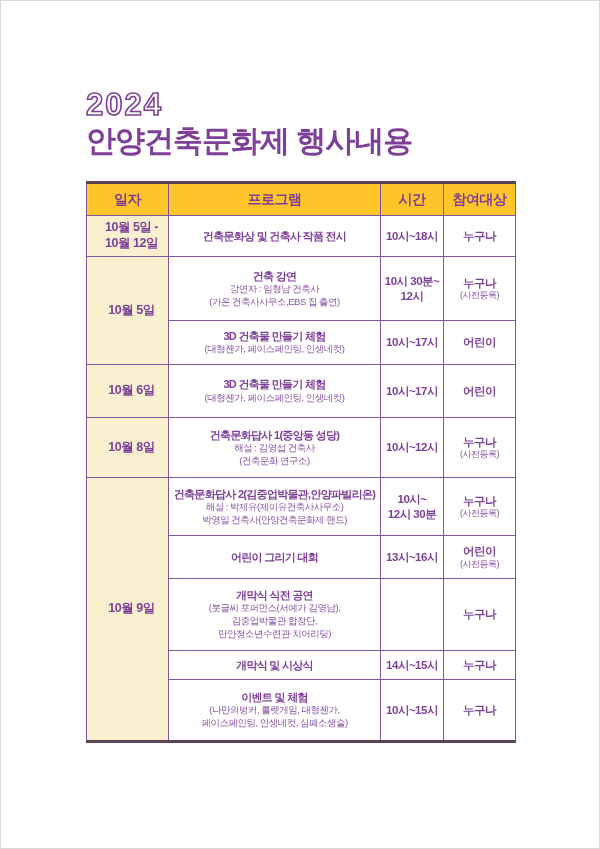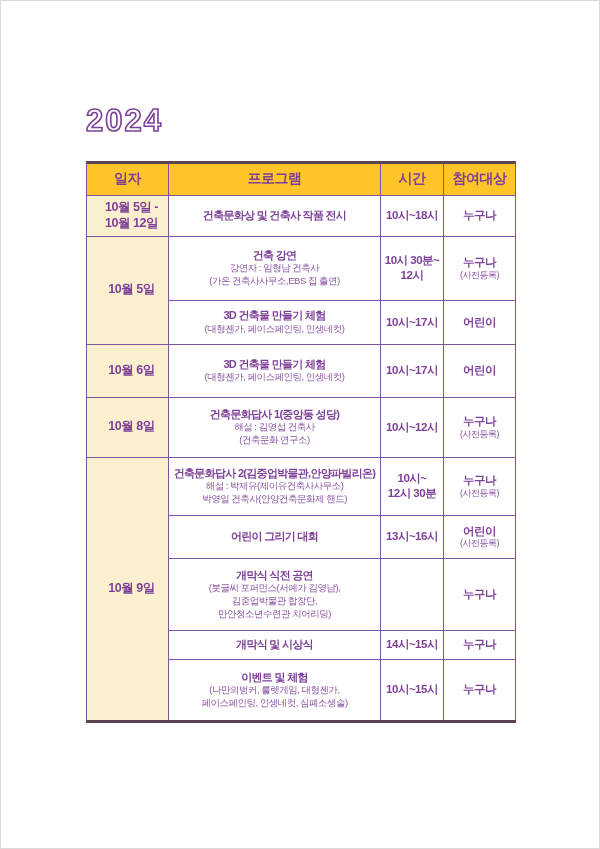--- a/index.html
+++ b/index.html
@@ -11,21 +11,21 @@
     --cream:#faf0cf;
   }
   *{margin:0;padding:0;box-sizing:border-box;}
   html,body{background:#e9e9e9;}
   .page{
     width:600px;height:849px;background:#ffffff;position:relative;
     font-family:"Liberation Sans","DejaVu Sans",sans-serif;
     border:1px solid #d9d9d9;
     overflow:hidden;
   }
-  .content{position:absolute;left:85px;top:104px;width:430px;}
+  .content{position:absolute;left:85px;top:88px;width:430px;}
   .title-year{
     font-size:31px;font-weight:bold;letter-spacing:2px;
     color:#ffffff;-webkit-text-stroke:1.6px var(--purple);
     text-shadow:0 0 0 var(--purple);
     line-height:1.05;
   }
   .title-main{
     font-size:30px;font-weight:bold;color:var(--purple);
     letter-spacing:-1px;line-height:1.15;margin-top:2px;
   }
@@ -54,20 +54,21 @@
   tr.r8{height:29px;} tr.r9{height:62px;}
 </style>
 </head>
 <body>
 
 <div class="page">
   <div class="content">
 
     <div class="title-block">
       <div class="title-year">2024</div>
+      <div class="title-main">안양건축문화제 행사내용</div>
     </div>
 
     <table>
       <colgroup>
           <col class="c1">
           <col class="c2">
           <col class="c3">
           <col class="c4">
         </colgroup>
       <thead>

